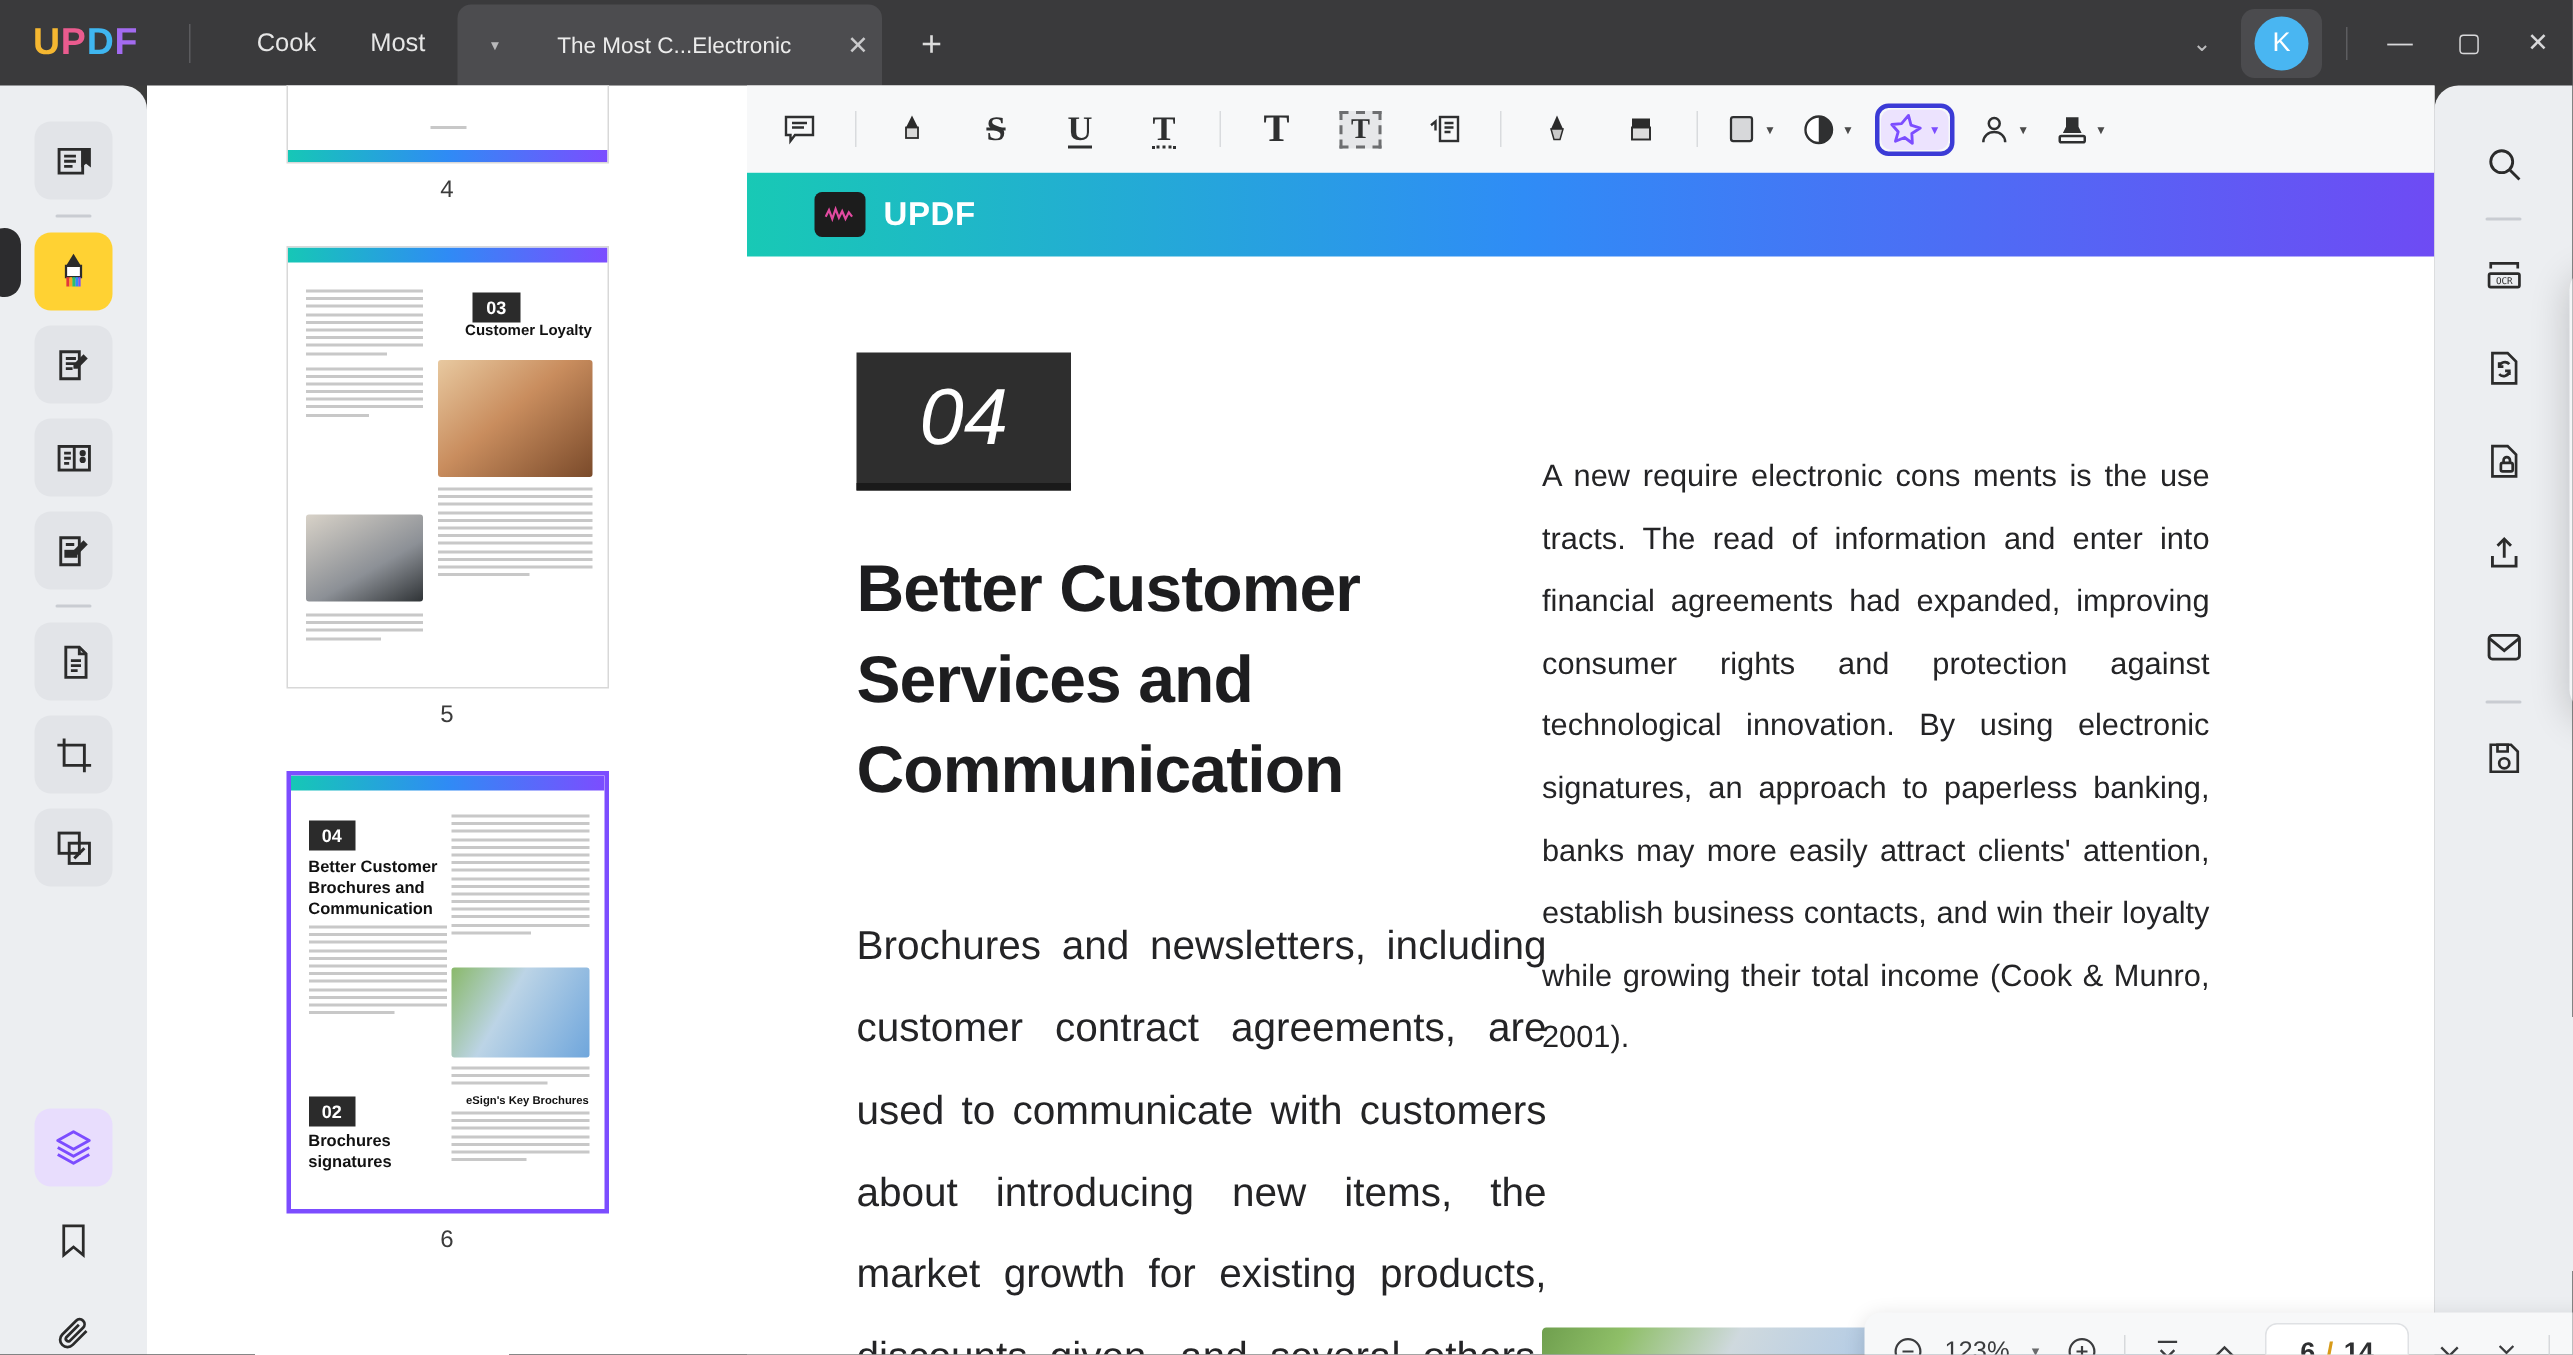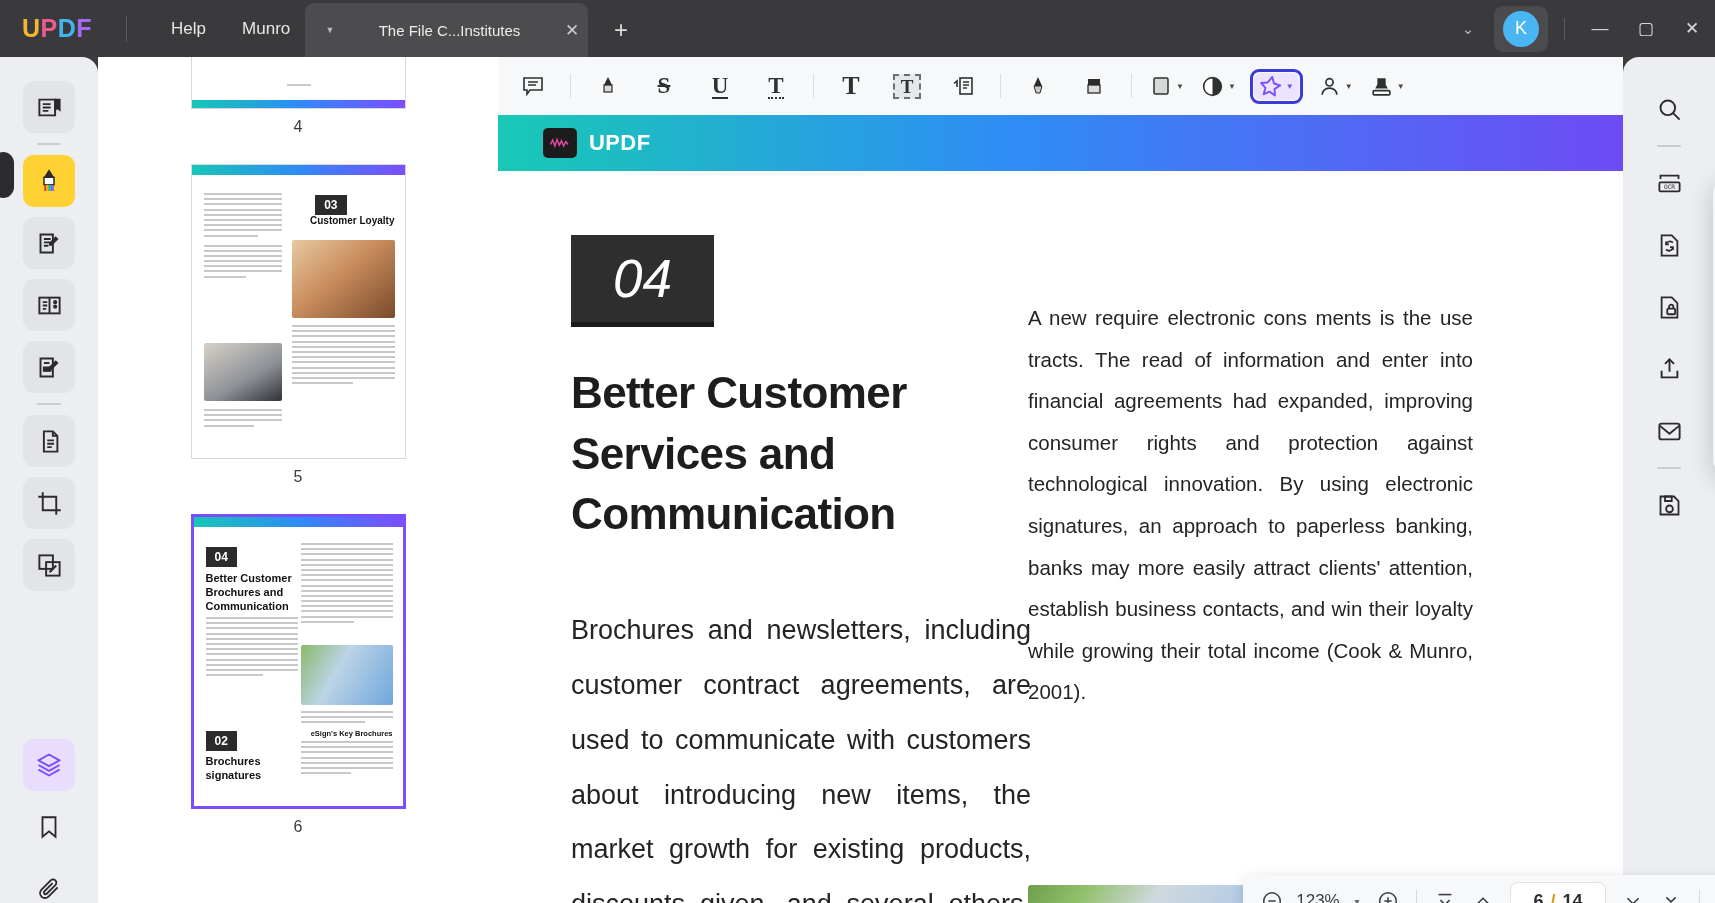--- a/index.html
+++ b/index.html
@@ -110,26 +110,26 @@
 <div id="app">
 
   <div class="titlebar">
     <div class="logo">
       <span>U</span>
       <span>P</span>
       <span>D</span>
       <span>F</span>
     </div>
     <div class="tb-sep"></div>
-    <div class="menu-item">Help</div>
-    <div class="menu-item">Munro</div>
+    <div class="menu-item">Cook</div>
+    <div class="menu-item">Most</div>
 
     <div class="doc-tab">
       <div class="tab-caret">▼</div>
-      <div class="tab-title">The File C...Institutes</div>
+      <div class="tab-title">The Most C...Electronic</div>
       <div class="tab-close">✕</div>
     </div>
     <div class="plus-tab">+</div>
 
     <div class="tb-right">
       <div class="chev-down">⌄</div>
       <div class="avatar-wrap">
         <div class="avatar">K</div>
       </div>
       <div class="tb-div"></div>

